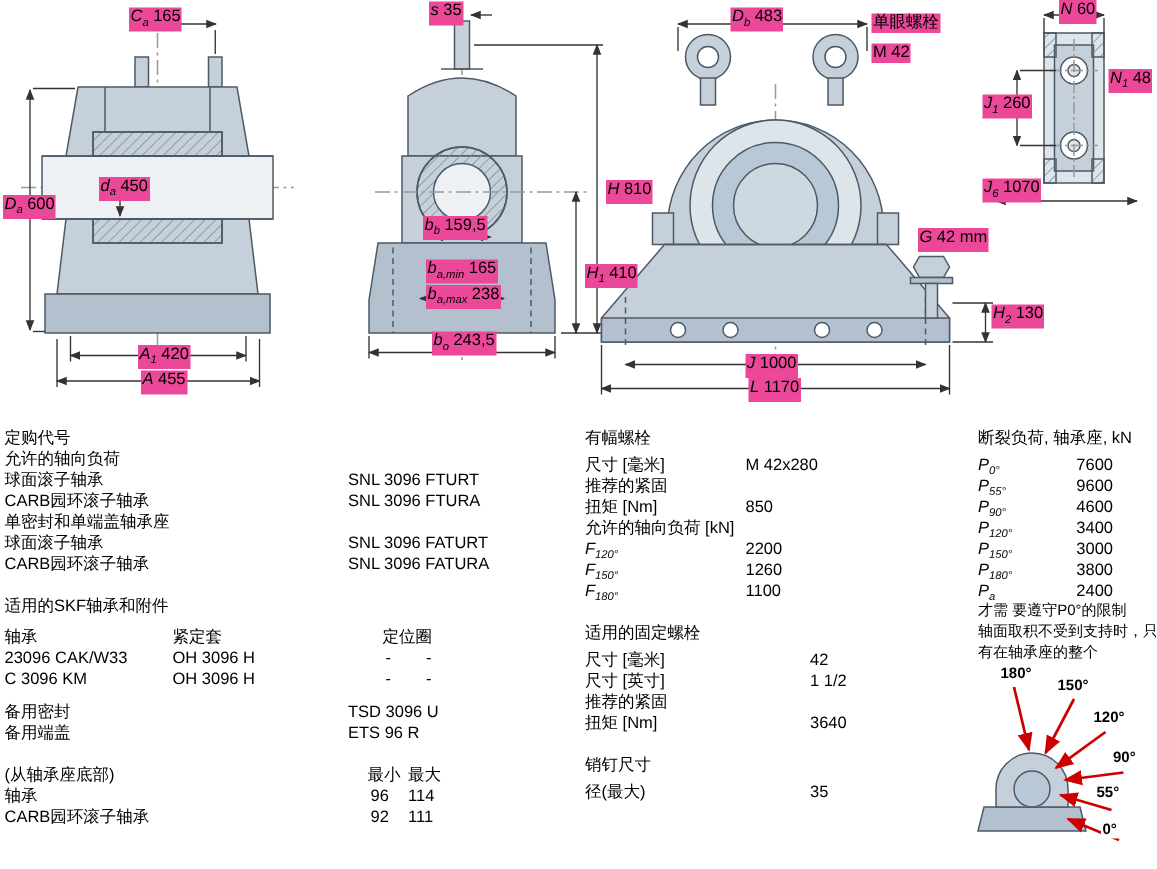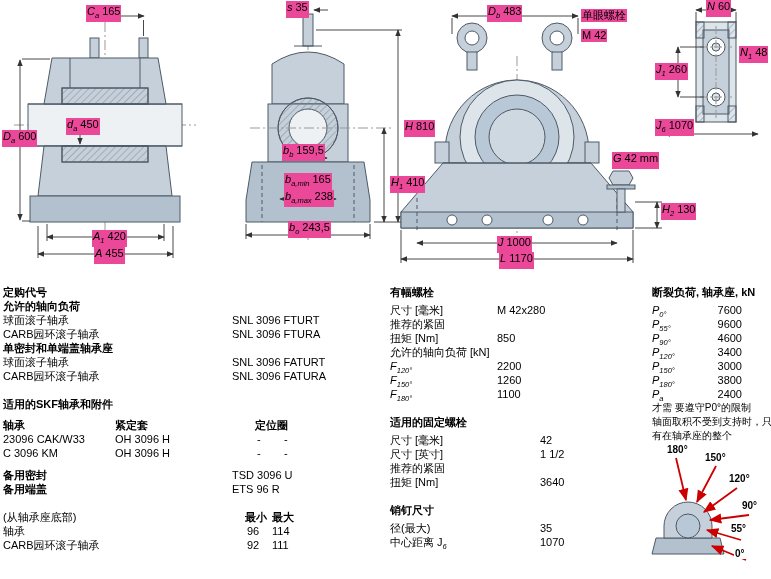--- a/index.html
+++ b/index.html
@@ -10,21 +10,21 @@
   .dim .sym{font-style:italic}
   .dim sub{font-size:7.5px;font-style:italic}
   .dim .v{margin-left:3px}
   .dim.bold{font-weight:normal}
   .ang{position:absolute;font-size:10px;font-weight:bold;white-space:nowrap;background:#fff;padding:0 1px}
   .col{position:absolute;font-size:11px;line-height:14px}
   .row{position:relative;height:14px;white-space:nowrap}
   .row .val{position:absolute;top:0}
   .row sub{font-size:7.5px;font-style:italic}
   .row .sym{font-style:italic}
-  .bold{font-weight:bold}
+  .bold{font-weight:normal}
   .r{text-align:right}
   .note{font-size:10px}
   .sp4{height:4px}.sp7{height:7px}.sp8{height:8px}.sp14{height:14px}
 </style>
 </head>
 <body>
 
 <div id="page">
 
 <svg width="771" height="579" viewBox="0 0 771 579">
@@ -254,21 +254,20 @@
   <div class="row bold"><span>适用的固定螺栓</span></div>
   <div class="sp4"></div>
   <div class="row"><span>尺寸 [毫米]</span><span class="val" style="left:150px">42</span></div>
   <div class="row"><span>尺寸 [英寸]</span><span class="val" style="left:150px">1 1/2</span></div>
   <div class="row"><span>推荐的紧固</span></div>
   <div class="row"><span>扭矩 [Nm]</span><span class="val" style="left:150px">3640</span></div>
   <div class="sp14"></div>
   <div class="row bold"><span>销钉尺寸</span></div>
   <div class="sp4"></div>
   <div class="row"><span>径(最大)</span><span class="val" style="left:150px">35</span></div>
-  <div class="row"><span>中心距离 J</span><sub>6</sub><span class="val" style="left:150px">1070</span></div>
 </div>
 
 <div class="col" style="left:652px;top:285px;width:119px">
   <div class="row bold"><span>断裂负荷, 轴承座, kN</span></div>
   <div class="sp4"></div>
   <div class="row"><span class="sym">P</span><sub>0°</sub><span class="val r" style="left:48px;width:42px">7600</span></div>
   <div class="row"><span class="sym">P</span><sub>55°</sub><span class="val r" style="left:48px;width:42px">9600</span></div>
   <div class="row"><span class="sym">P</span><sub>90°</sub><span class="val r" style="left:48px;width:42px">4600</span></div>
   <div class="row"><span class="sym">P</span><sub>120°</sub><span class="val r" style="left:48px;width:42px">3400</span></div>
   <div class="row"><span class="sym">P</span><sub>150°</sub><span class="val r" style="left:48px;width:42px">3000</span></div>

